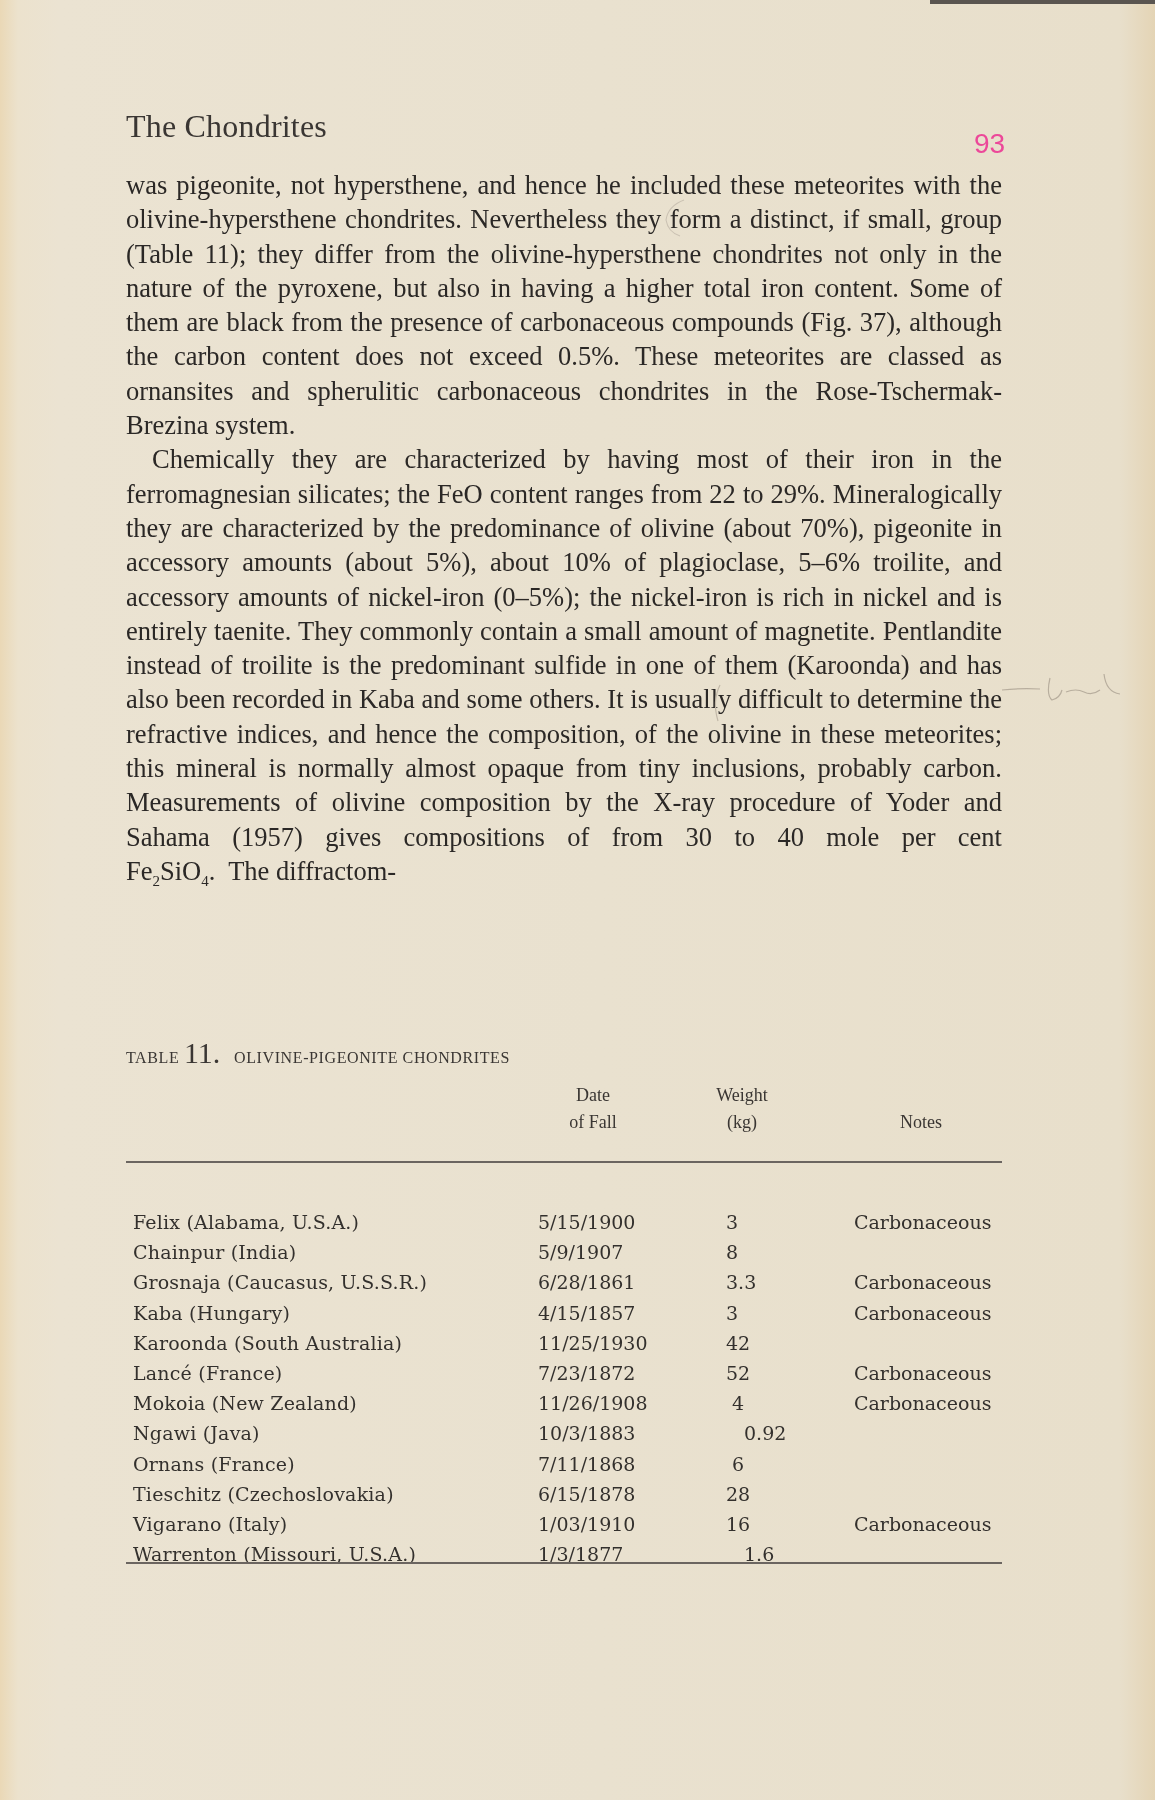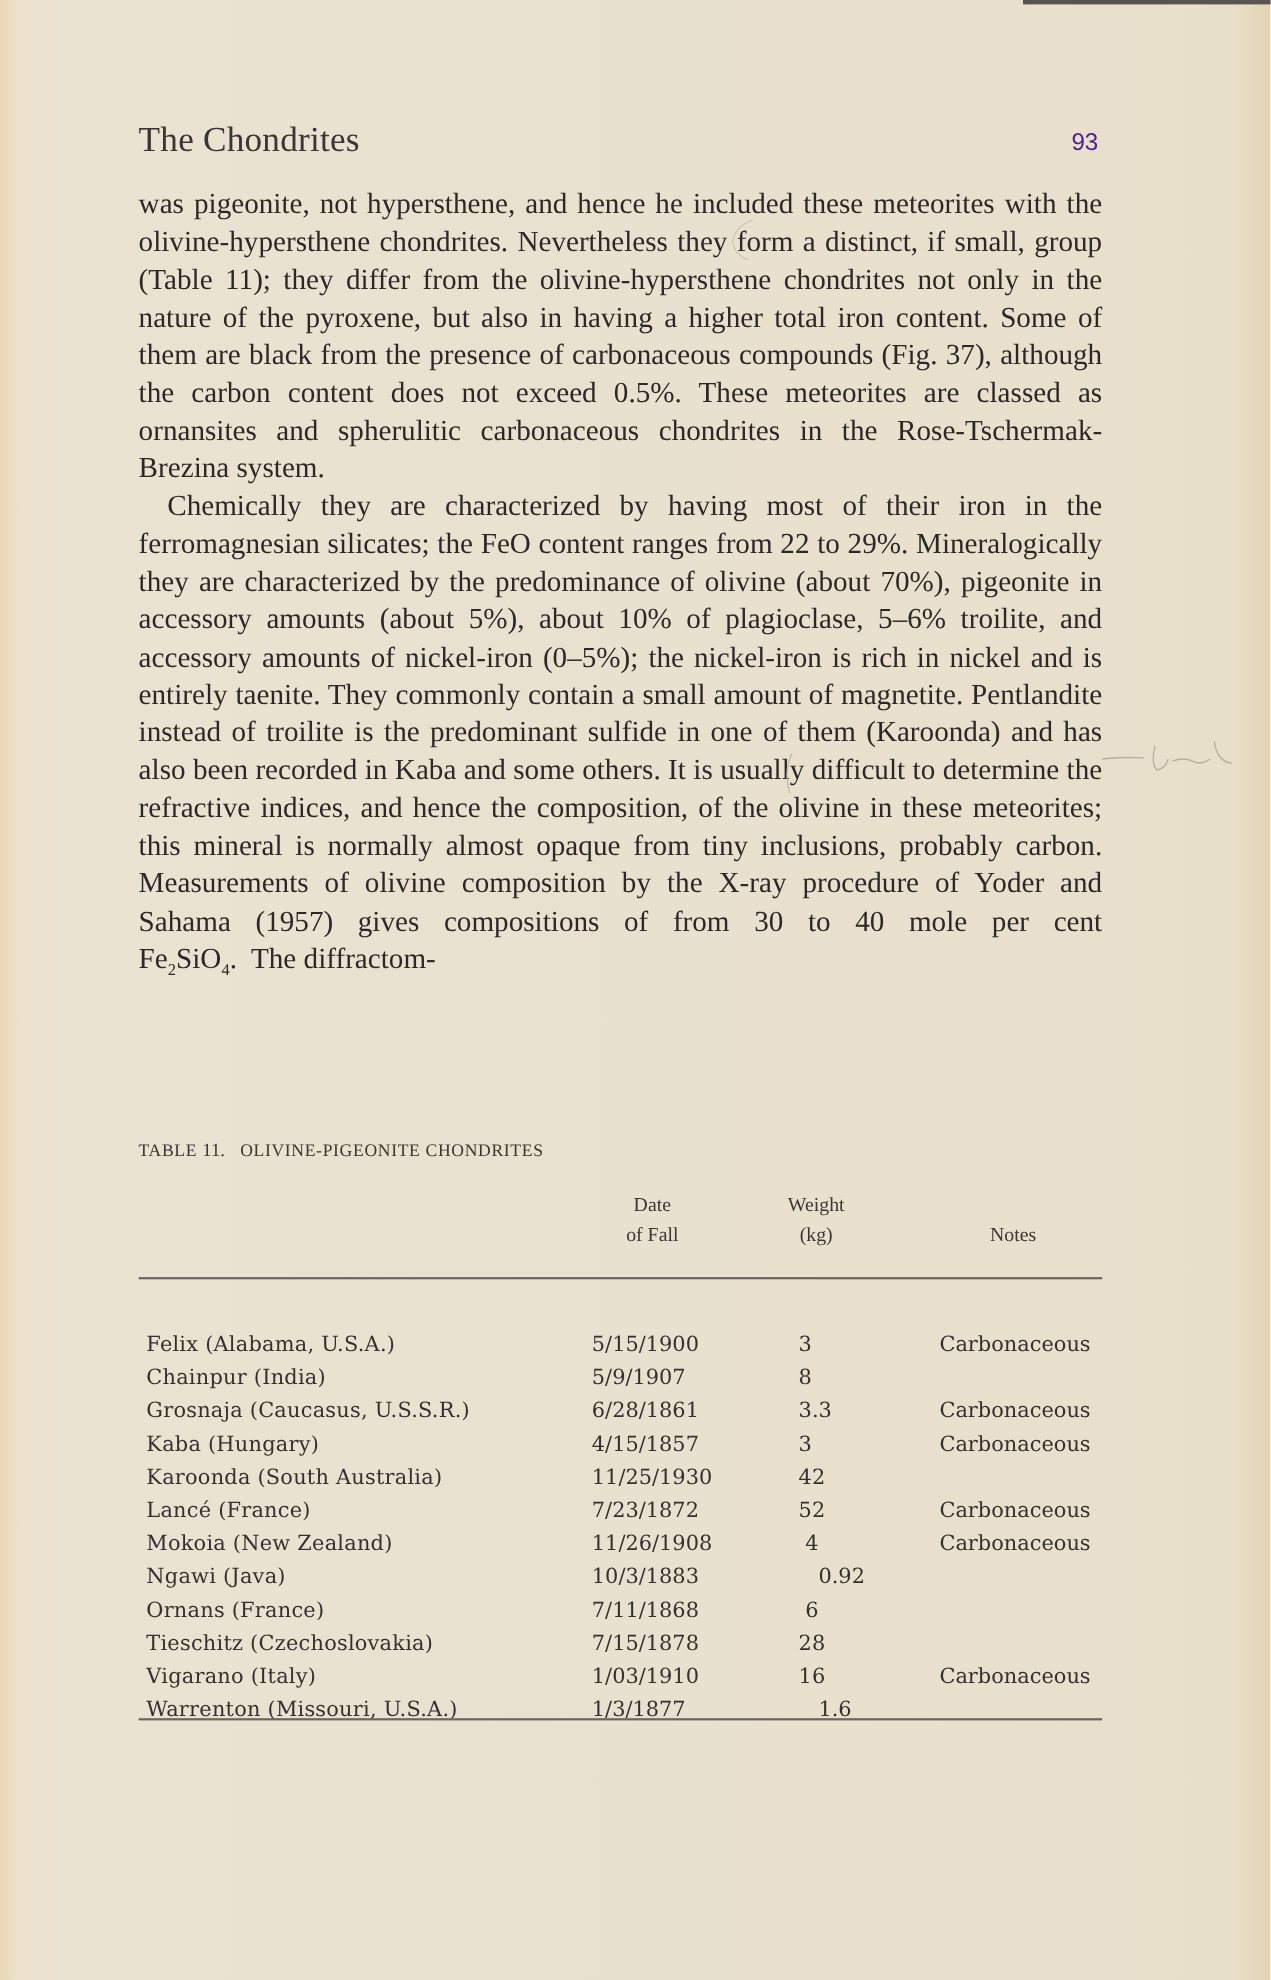--- a/index.html
+++ b/index.html
@@ -32,25 +32,25 @@
     .running-head {
       position: absolute;
       top: 108px;
       left: 0;
       font-size: 32px;
       letter-spacing: 0.2px;
       color: #3a3633;
     }
     .page-number {
       position: absolute;
-      top: 116px;
+      top: 128px;
       left: 848px;
       font-family: "Liberation Sans", "DejaVu Sans", sans-serif;
-      font-size: 22px;
-      color: #4c1d95;
+      font-size: 28px;
+      color: #ec4899;
     }
     .body-text {
       position: absolute;
       top: 168px;
       left: 0;
       width: 876px;
       font-size: 26.5px;
       line-height: 34.3px;
       text-align: justify;
       color: #2b2826;
@@ -63,21 +63,21 @@
     }
     .caption {
       position: absolute;
       top: 1036px;
       left: 0;
       font-size: 16px;
       letter-spacing: 0.6px;
       color: #3a3633;
     }
     .caption .num {
-      font-size: 17px;
+      font-size: 30px;
       letter-spacing: 0;
     }
     .table-head {
       position: absolute;
       top: 1082px;
       left: 0;
       width: 876px;
       height: 64px;
       font-size: 18px;
       line-height: 27px;
@@ -211,21 +211,21 @@
       <span class="cell c-notes"></span>
     </div>
     <div class="row">
       <span class="cell c-name">Ornans (France)</span>
       <span class="cell c-date">7/11/1868</span>
       <span class="cell c-weight" style="left:606px;">6</span>
       <span class="cell c-notes"></span>
     </div>
     <div class="row">
       <span class="cell c-name">Tieschitz (Czechoslovakia)</span>
-      <span class="cell c-date">7/15/1878</span>
+      <span class="cell c-date">6/15/1878</span>
       <span class="cell c-weight">28</span>
       <span class="cell c-notes"></span>
     </div>
     <div class="row">
       <span class="cell c-name">Vigarano (Italy)</span>
       <span class="cell c-date">1/03/1910</span>
       <span class="cell c-weight">16</span>
       <span class="cell c-notes">Carbonaceous</span>
     </div>
     <div class="row">

